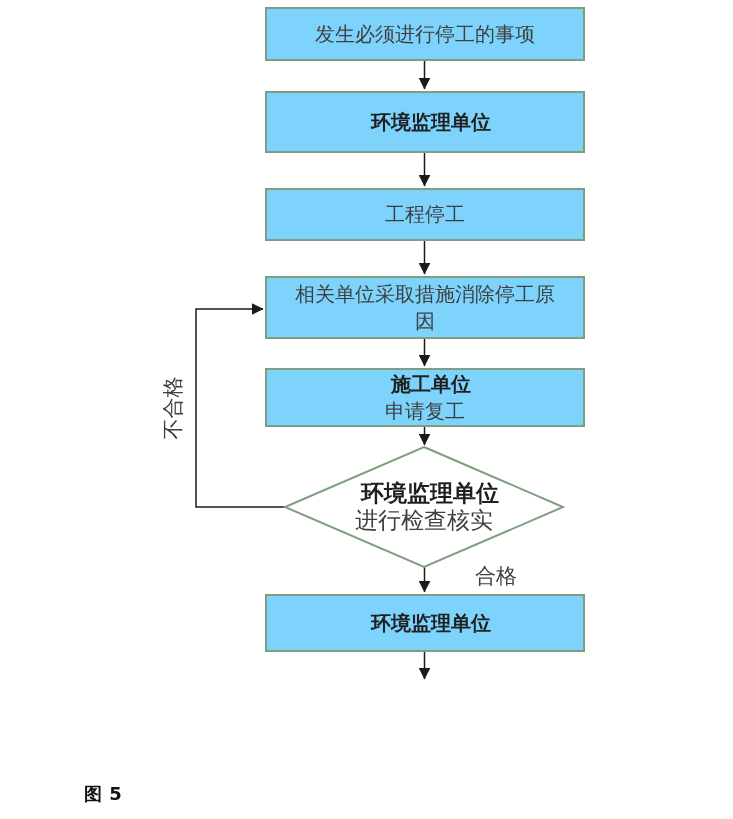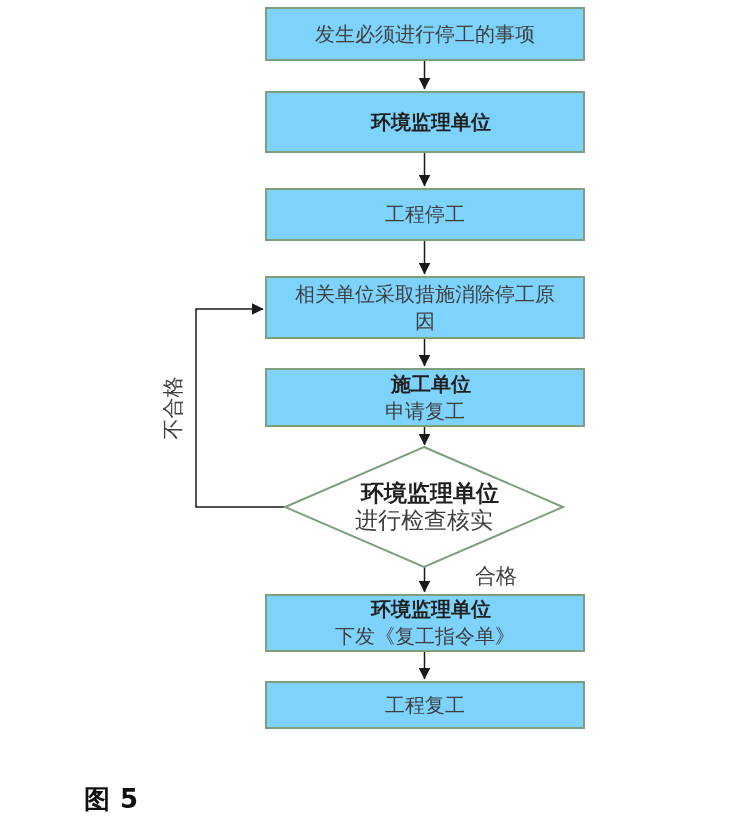--- a/index.html
+++ b/index.html
@@ -61,21 +61,21 @@
     text-align: center;
     transform: rotate(-90deg);
     transform-origin: center center;
   }
   .caption {
     position: absolute;
     left: 84px;
     top: 782px;
     display: flex;
     gap: 19px;
-    font-size: 26px;
+    font-size: 18px;
     font-weight: bold;
     color: #111111;
     letter-spacing: 0.5px;
     white-space: nowrap;
   }
 </style>
 </head>
 <body>
 
 <div class="stage">
@@ -122,26 +122,22 @@
     <span>申请复工</span>
   </div>
 
   <div class="diamond-text" style="left:304px; top:479px; width:240px; height:56px;">
     <span class="t">环境监理单位</span>
     <span>进行检查核实</span>
   </div>
 
   <div class="box" style="left:265px; top:594px; width:320px; height:58px;">
     <span class="t">环境监理单位</span>
-    <span>下发《复工指令单》</span>
   </div>
 
-  <div class="box" style="left:265px; top:681px; width:320px; height:48px;">
-    <span>工程复工</span>
-  </div>
 
   <div class="edge-label pass" style="left:435px; top:562px;margin-left:40px;">合格</div>
   <div class="edge-label fail" style="left:136px; top:395px;">不合格</div>
 
   <div class="caption">
     <span>图 5</span>
   </div>
 
 </div>
 

